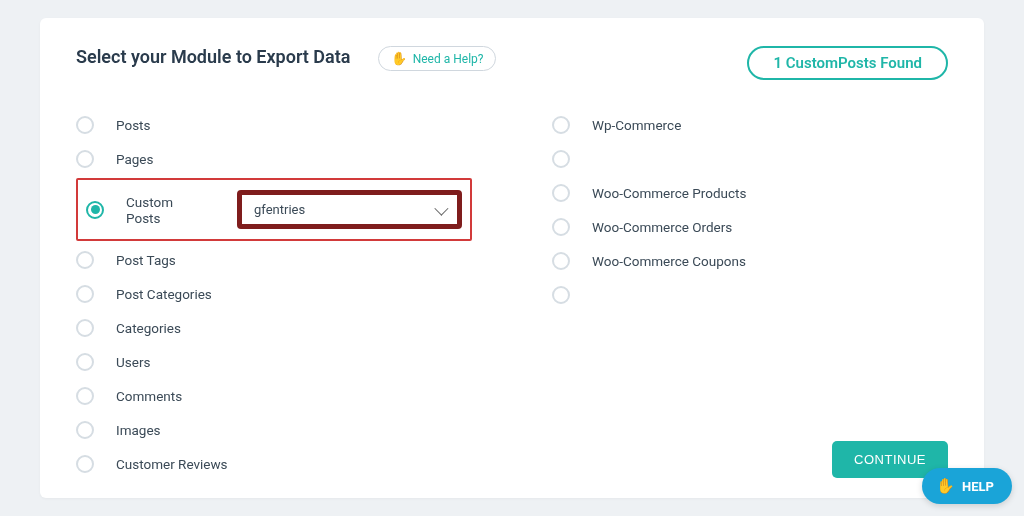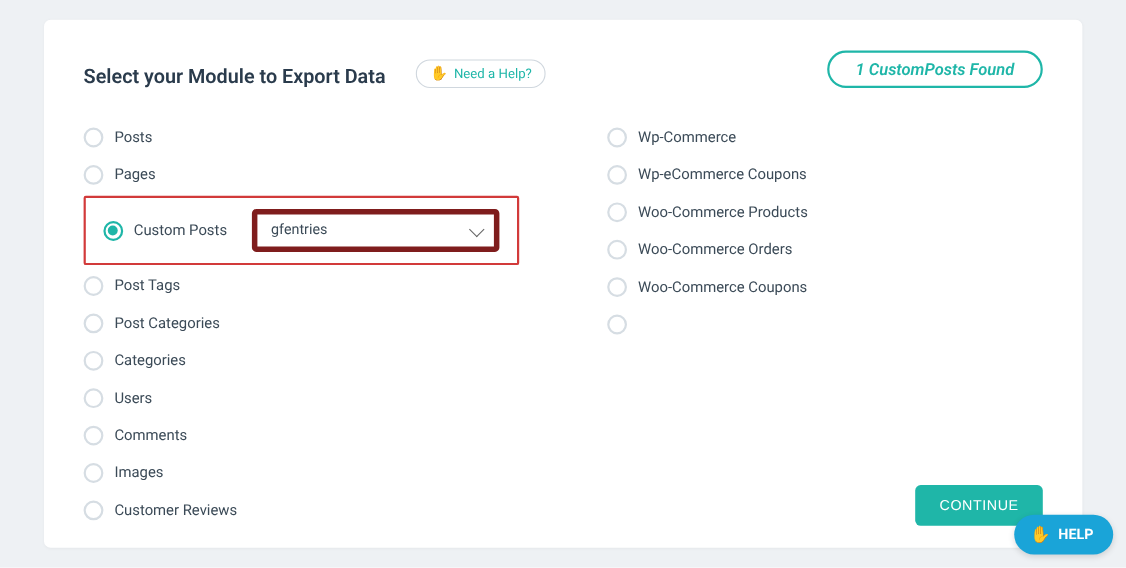--- a/index.html
+++ b/index.html
@@ -14,21 +14,21 @@
       background: #fff;
       margin: 18px 40px 0 40px;
       border-radius: 6px;
       box-shadow: 0 1px 3px rgba(0,0,0,0.04);
       padding: 28px 36px 24px 36px;
       position: relative;
       height: 480px;
     }
     .header {
       display: flex;
-      align-items: flex-end;
+      align-items: flex-start;
       gap: 28px;
       margin-bottom: 28px;
     }
     .title {
       font-size: 18px;
       font-weight: 600;
       color: #2a3b4c;
     }
     .help-link {
       display: inline-flex;
@@ -46,33 +46,32 @@
       font-size: 13px;
     }
     .found-badge {
       margin-left: auto;
       border: 2px solid #1fb6a8;
       color: #1fb6a8;
       border-radius: 22px;
       padding: 6px 24px;
       font-size: 15px;
       font-weight: 600;
-      font-style: italic;
     }
     .columns {
       display: flex;
       gap: 80px;
     }
     .col {
       flex: 1;
     }
     .option-row {
       display: flex;
       align-items: center;
-      gap: 10px;
+      gap: 22px;
       padding: 8px 0;
       font-size: 13.5px;
       color: #3b4a57;
     }
     .radio {
       width: 18px;
       height: 18px;
       border-radius: 50%;
       border: 2px solid #d6dde3;
       display: inline-flex;
@@ -218,21 +217,20 @@
           <span>Customer Reviews</span>
         </div>
       </div>
     <div class="col" id="right-col">
         <div class="option-row">
           <span class="radio"></span>
           <span>Wp-Commerce</span>
         </div>
         <div class="option-row">
           <span class="radio"></span>
-          <span>Wp-eCommerce Coupons</span>
         </div>
         <div class="option-row">
           <span class="radio"></span>
           <span>Woo-Commerce Products</span>
         </div>
         <div class="option-row">
           <span class="radio"></span>
           <span>Woo-Commerce Orders</span>
         </div>
         <div class="option-row">

